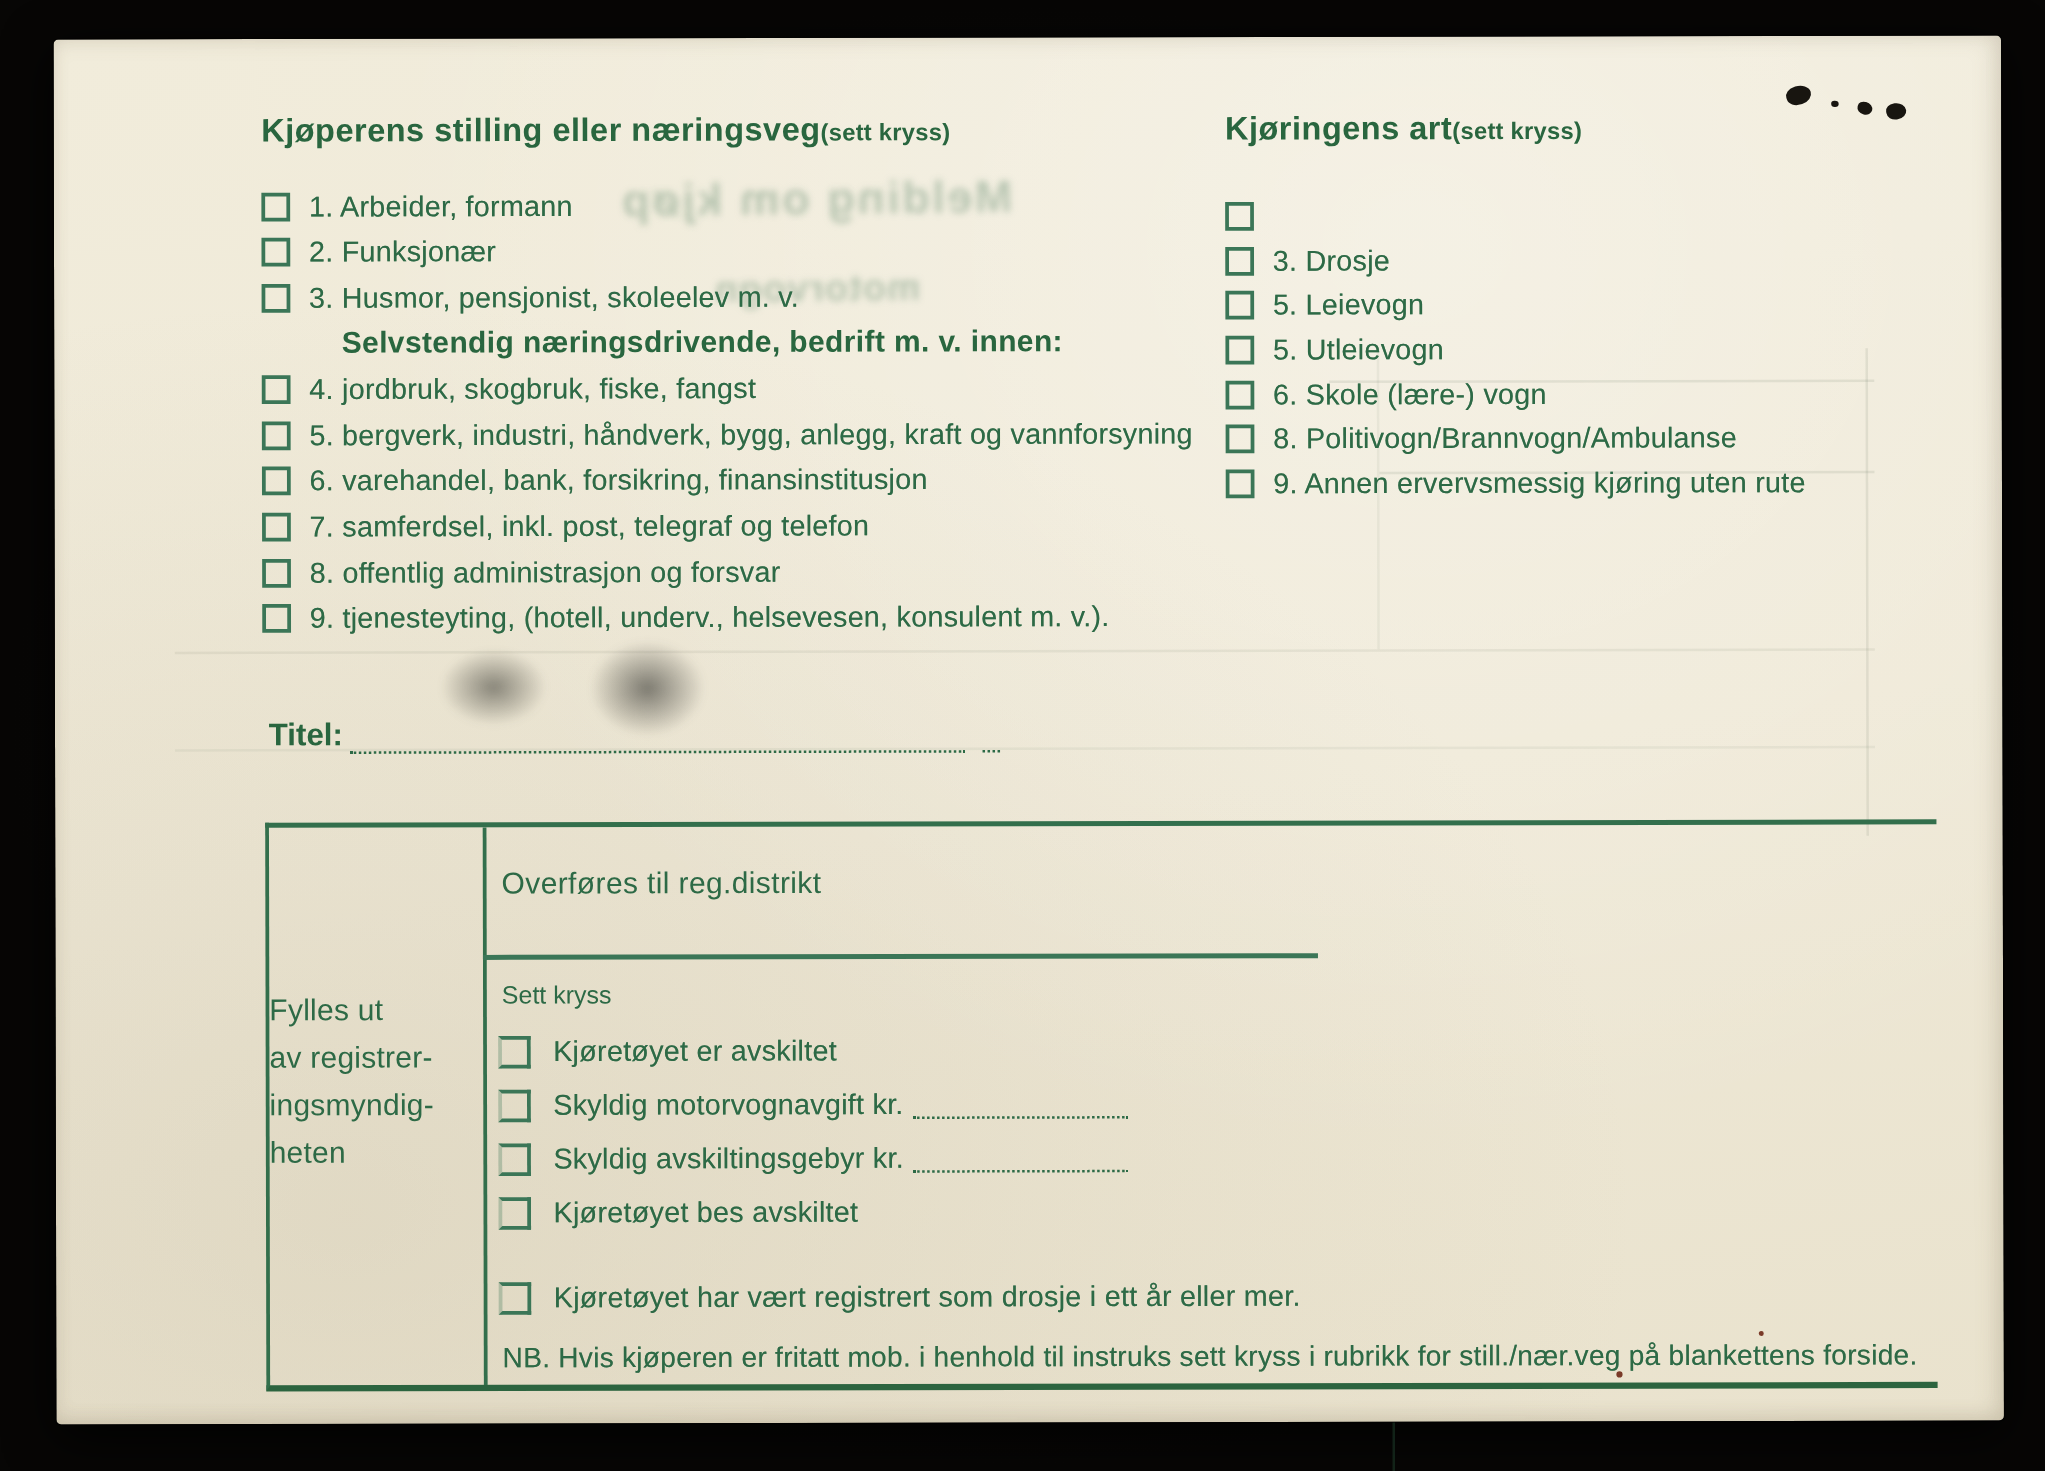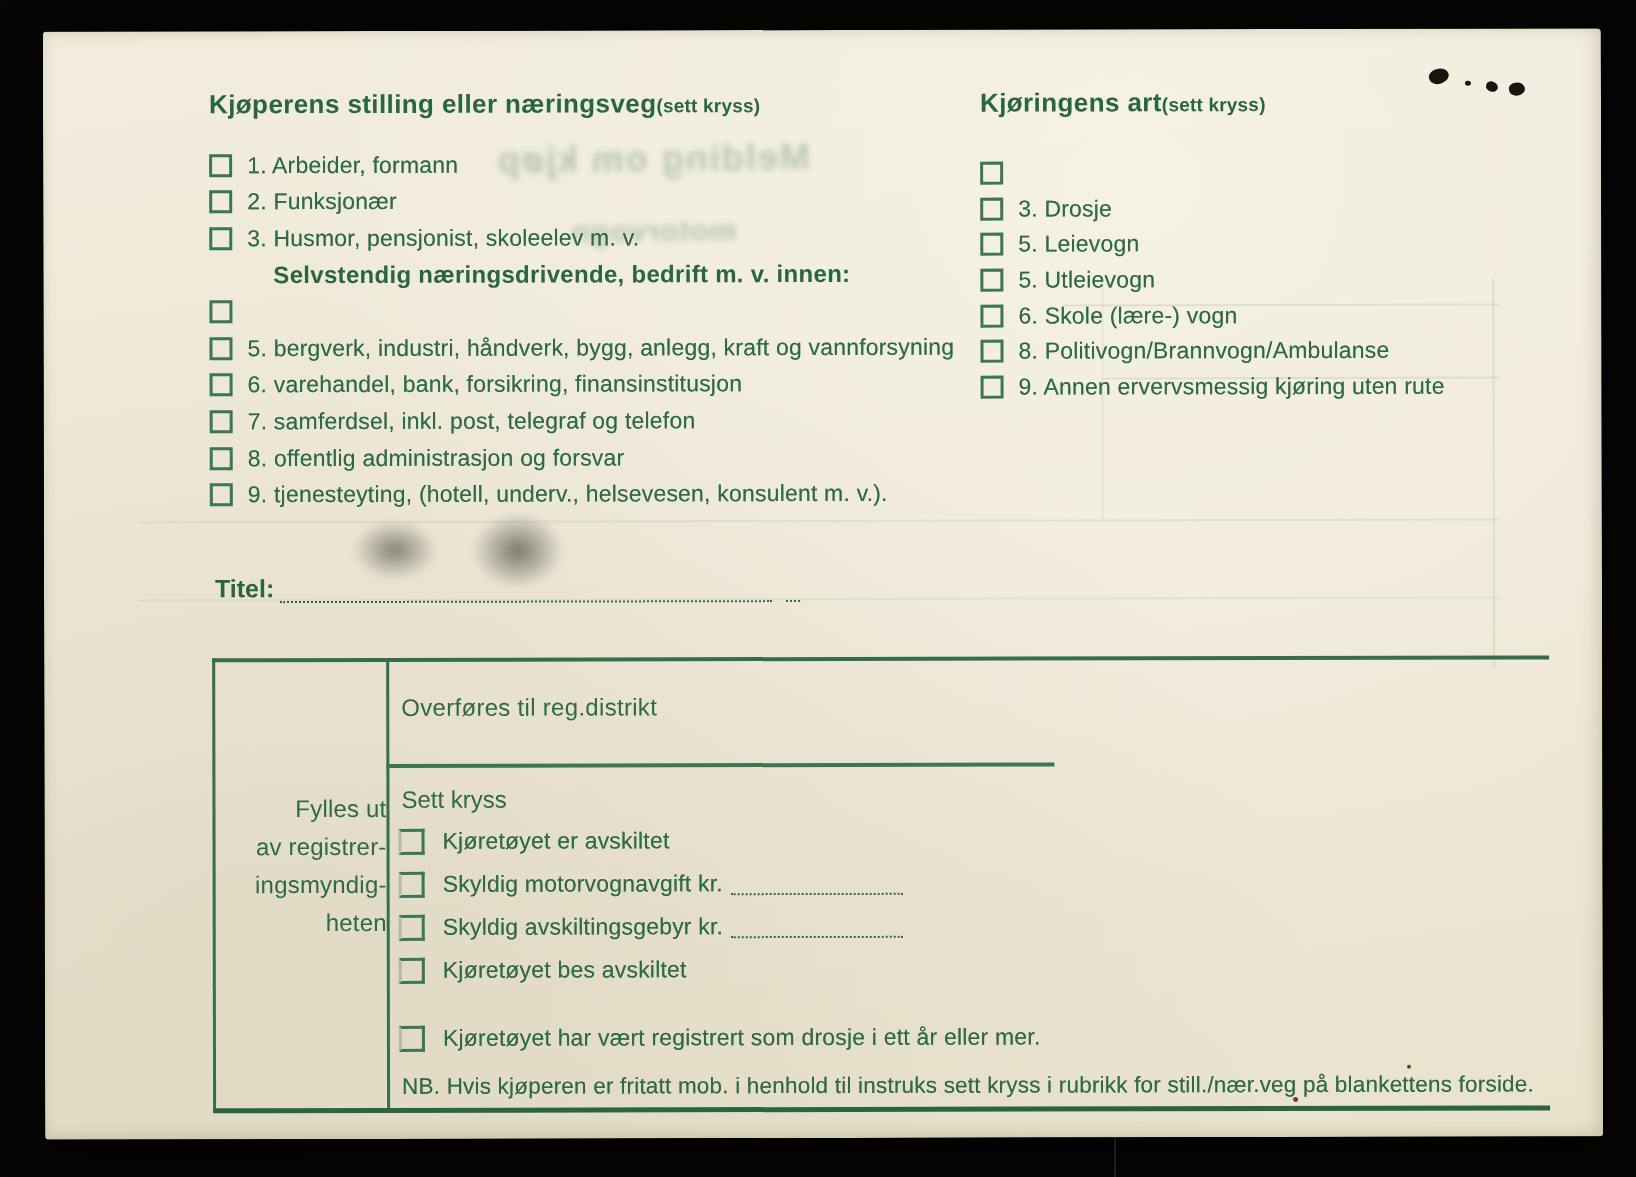--- a/index.html
+++ b/index.html
@@ -69,25 +69,25 @@
   .titel-dots{width:492px;height:20px;border-bottom:2.5px dotted #2d6a46;}
   .titel-dots2{width:14px;height:20px;border-bottom:2.5px dotted #2d6a46;margin-left:14px;}
   
   .admin-box{
     position:absolute;left:168px;top:627px;width:1334px;height:446px;
     border-top:4px solid #336f4c;
     border-left:3.5px solid #336f4c;
     border-bottom:5px solid #2c643f;
   }
   .box-divider{position:absolute;left:171px;top:0;bottom:0;width:3px;background:#336f4c;}
-  .side-label{position:absolute;left:0;top:128px;width:171px;text-align:right;
+  .side-label{position:absolute;left:0;top:128px;width:171px;text-align:left;
     font-size:24px;line-height:38px;letter-spacing:0.2px;}
   .transfer{position:absolute;left:186px;top:32px;font-size:24px;letter-spacing:0.3px;}
   .transfer-line{position:absolute;left:171px;top:102px;width:668px;height:3.5px;background:#3b7657;}
-  .settkryss{position:absolute;left:186px;top:124px;font-size:24px;}
+  .settkryss{position:absolute;left:186px;top:124px;font-size:20px;}
   .box-checks{position:absolute;left:183px;top:158px;}
   .box-checks .row{height:43px;}
   .box-checks .row.gap{margin-top:25px;}
   .box-checks .cb{
     width:20px;height:20px;border:3px solid #3b7657;
     border-left-color:rgba(59,118,87,0.30);
     margin-right:18px;
   }
   .box-checks .dotline{width:172px;margin-bottom:10px;}
   .nb{position:absolute;left:186px;top:412px;width:1240px;font-size:22.5px;
@@ -135,20 +135,21 @@
             <span class="cb"></span>
             <span class="lab">2. Funksjonær</span>
           </div>
           <div class="row">
             <span class="cb"></span>
             <span class="lab">3. Husmor, pensjonist, skoleelev m. v.</span>
           </div>
           <div class="subheader">Selvstendig næringsdrivende, bedrift m. v. innen:</div>
           <div class="row">
             <span class="cb"></span>
+            <span class="lab">4. jordbruk, skogbruk, fiske, fangst</span>
           </div>
           <div class="row">
             <span class="cb"></span>
             <span class="lab">5. bergverk, industri, håndverk, bygg, anlegg, kraft og vannforsyning</span>
           </div>
           <div class="row">
             <span class="cb"></span>
             <span class="lab">6. varehandel, bank, forsikring, finansinstitusjon</span>
           </div>
           <div class="row">

